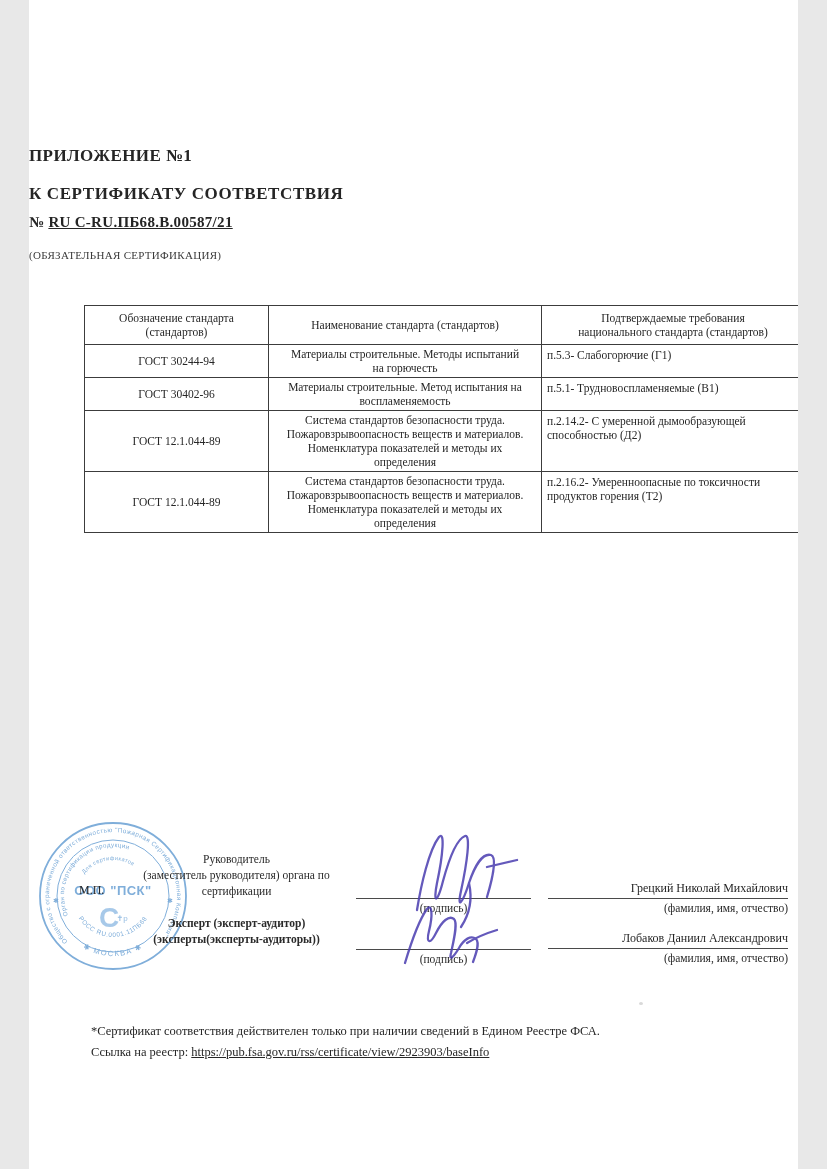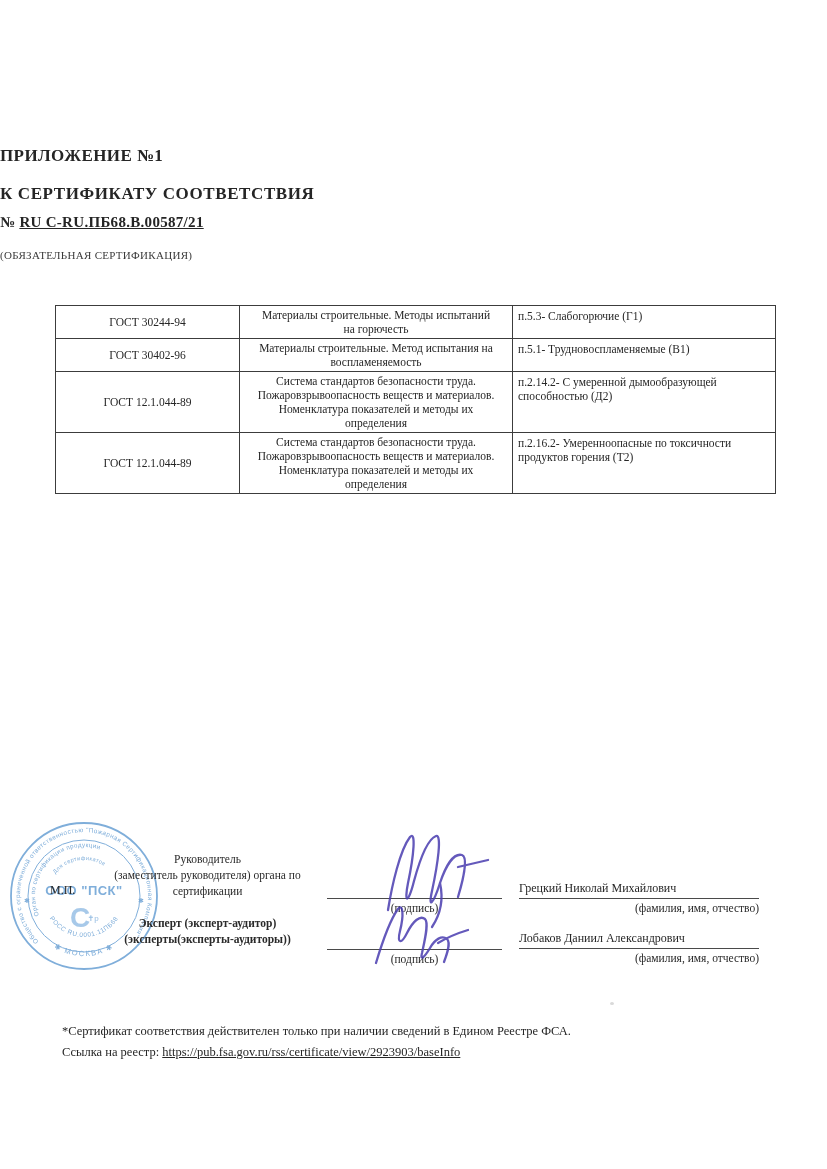--- a/index.html
+++ b/index.html
@@ -1,17 +1,17 @@
 <!DOCTYPE html>
 <html><head>
 <meta charset="utf-8">
 <style>
   html,body{margin:0;padding:0;background:#e8e8e8;}
   .page{
-    position:relative;width:827px;height:1169px;margin:0 auto;
+    position:relative;width:769px;height:1169px;margin:0 auto;
     background:#ffffff;overflow:hidden;
     font-family:"Liberation Serif","DejaVu Serif",serif;color:#222;
   }
   .title-1{position:absolute;left:0;top:146px;width:100%;font-size:17px;font-weight:bold;letter-spacing:.4px;color:#252525;}
   .title-2{position:absolute;left:0;top:184px;width:100%;font-size:17px;font-weight:bold;letter-spacing:.6px;color:#252525;}
   .title-3{position:absolute;left:0;top:214px;width:100%;font-size:15px;font-weight:bold;letter-spacing:.3px;color:#252525;}
   .title-3 .num{ text-decoration:underline; margin-left:4px;}
   .title-4{position:absolute;left:0;top:249px;width:100%;font-size:11px;letter-spacing:.3px;color:#3a3a3a;}
   
   table.std{
@@ -35,21 +35,21 @@
   .role-2{top:915px;font-weight:bold;}
   .mp-label{position:absolute;left:50px;top:883px;font-size:12px;color:#2a2a2a;}
   .sig-line{position:absolute;height:1px;background:#4a4a4a;}
   .line-l1{left:327px;top:898px;width:175px;}
   .line-l2{left:327px;top:949px;width:175px;}
   .line-r1{left:519px;top:898px;width:240px;}
   .line-r2{left:519px;top:948px;width:240px;}
   .sign-caption{position:absolute;width:175px;text-align:center;font-size:11.5px;color:#2a2a2a;}
   .cap-1{left:327px;top:902px;}
   .cap-2{left:327px;top:953px;}
-  .fio-name{position:absolute;width:240px;text-align:left;font-size:12px;color:#262626;}
+  .fio-name{position:absolute;width:240px;text-align:right;font-size:12px;color:#262626;}
   .name-1{left:519px;top:881px;}
   .name-2{left:519px;top:931px;}
   .fio-caption{position:absolute;width:240px;text-align:right;font-size:11.5px;color:#2a2a2a;}
   .fiocap-1{left:519px;top:902px;}
   .fiocap-2{left:519px;top:952px;}
   
   .stamp-svg{position:absolute;left:0px;top:815px;opacity:.88;}
   .ink-svg{position:absolute;left:310px;top:815px;}
   .scan-dot{position:absolute;left:610px;top:1002px;width:4px;height:3px;border-radius:50%;background:#d9d9d9;}
   
@@ -67,20 +67,27 @@
   <div class="title-3"><span>№</span><span class="num">RU C-RU.ПБ68.В.00587/21</span></div>
   <div class="title-4">(ОБЯЗАТЕЛЬНАЯ СЕРТИФИКАЦИЯ)</div>
 
   <table class="std">
     <colgroup>
         <col class="c1">
         <col class="c2">
         <col class="c3">
       </colgroup>
     <tbody>
+      <tr class="hdr">
+        <td>Обозначение стандарта
+(стандартов)</td>
+        <td>Наименование стандарта (стандартов)</td>
+        <td>Подтверждаемые требования
+национального стандарта (стандартов)</td>
+      </tr>
       <tr class="r1">
         <td class="c-center">ГОСТ 30244-94</td>
         <td class="c-center">Материалы строительные. Методы испытаний
 на горючесть</td>
         <td class="c-left">п.5.3- Слабогорючие (Г1)</td>
       </tr>
       <tr class="r2">
         <td class="c-center">ГОСТ 30402-96</td>
         <td class="c-center">Материалы строительные. Метод испытания на
 воспламеняемость</td>

